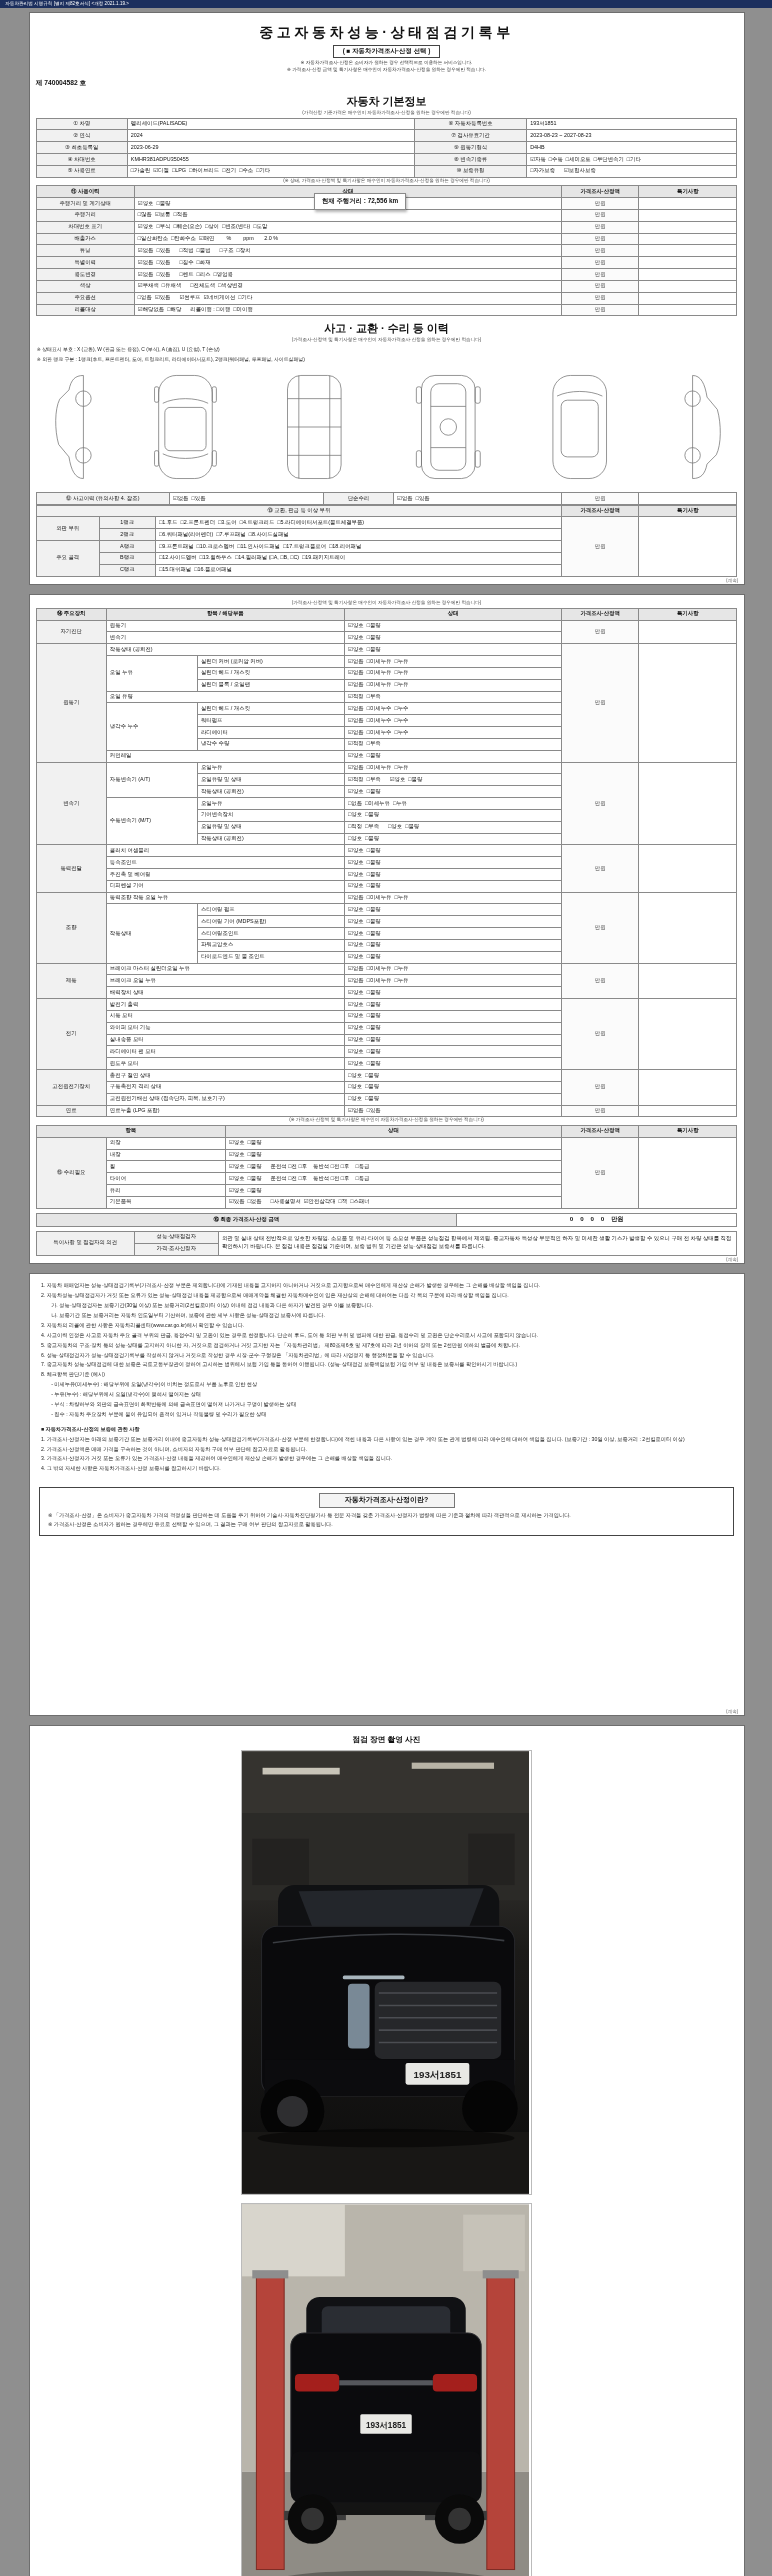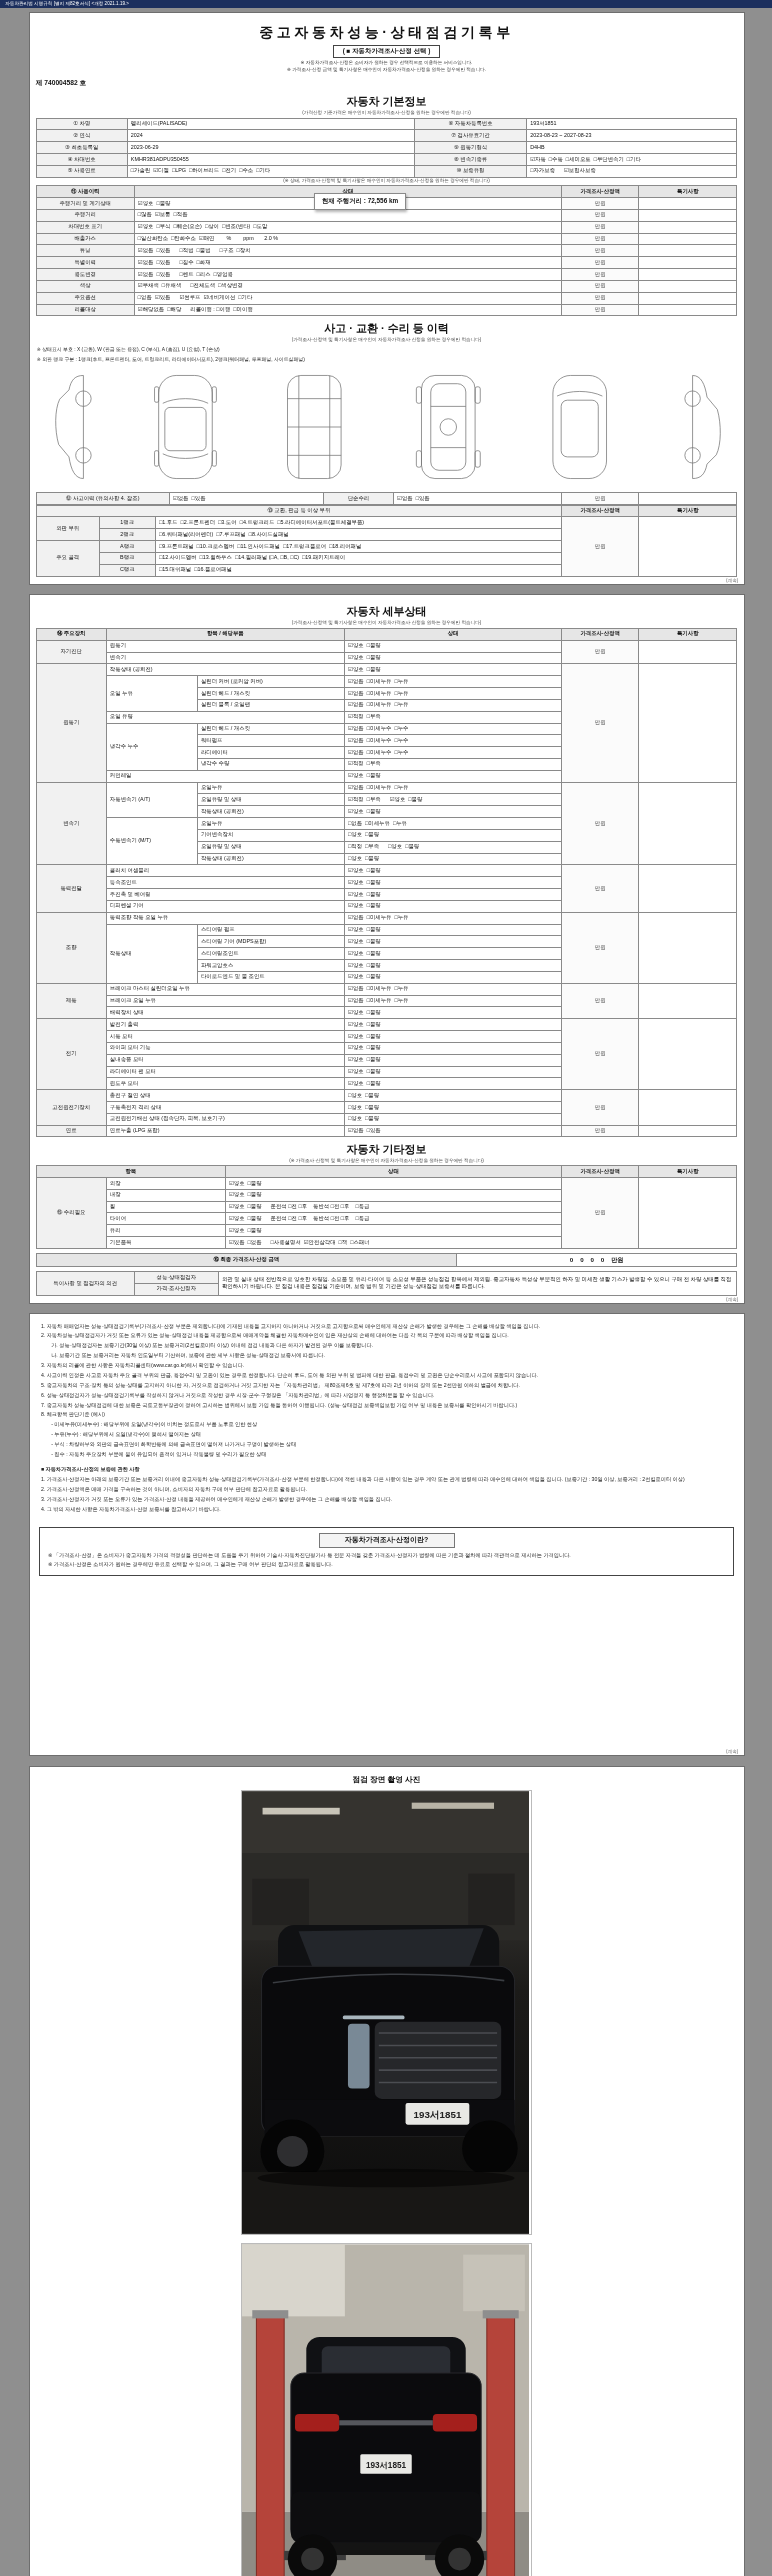--- a/index.html
+++ b/index.html
@@ -290,21 +290,20 @@
             <td class="k-l">C랭크</td>
             <td>□15.대쉬패널  □16.플로어패널</td>
           </tr>
         </tbody>
     </table>
 
     <div class="cont">(계속)</div>
   </div>
 
   <div class="card" style="min-height:603px;">
-    <div class="sec-title">자동차 세부상태</div>
     <div class="sec-note">(가격조사·산정액 및 특기사항은 매수인이 자동차가격조사·산정을 원하는 경우에만 적습니다)</div>
     <table class="t">
       <colgroup>
           <col style="width:10%">
           <col style="width:13%">
           <col style="width:21%">
           <col style="width:31%">
           <col style="width:11%">
           <col style="width:14%">
         </colgroup>
@@ -512,21 +511,20 @@
           <tr>
             <td class="k-l">연료</td>
             <td colspan="2">연료누출 (LPG 포함)</td>
             <td>☑없음  □있음</td>
             <td class="k-m">만원</td>
             <td></td>
           </tr>
         </tbody>
     </table>
 
-    <div class="sec-title">자동차 기타정보</div>
     <div class="sec-note">(※ 가격조사·산정액 및 특기사항은 매수인이 자동차가격조사·산정을 원하는 경우에만 적습니다)</div>
     <table class="t">
       <colgroup>
           <col style="width:10%">
           <col style="width:17%">
           <col style="width:48%">
           <col style="width:11%">
           <col style="width:14%">
         </colgroup>
       <tbody>

